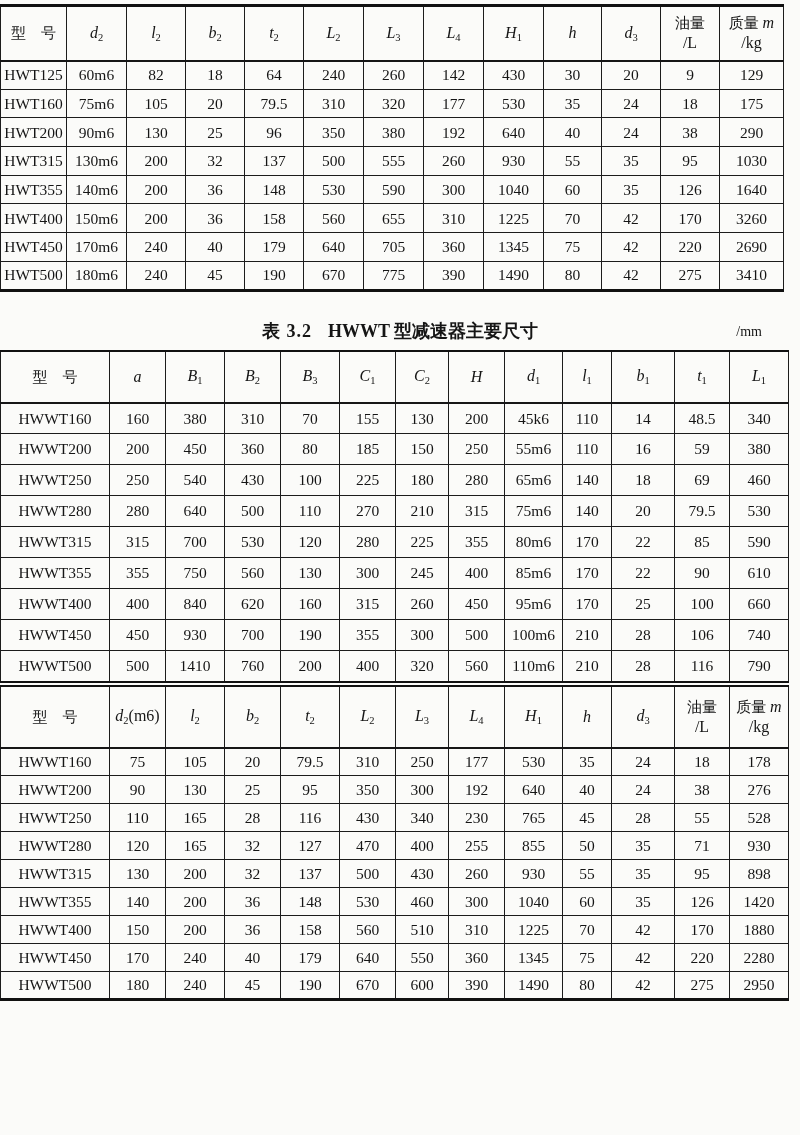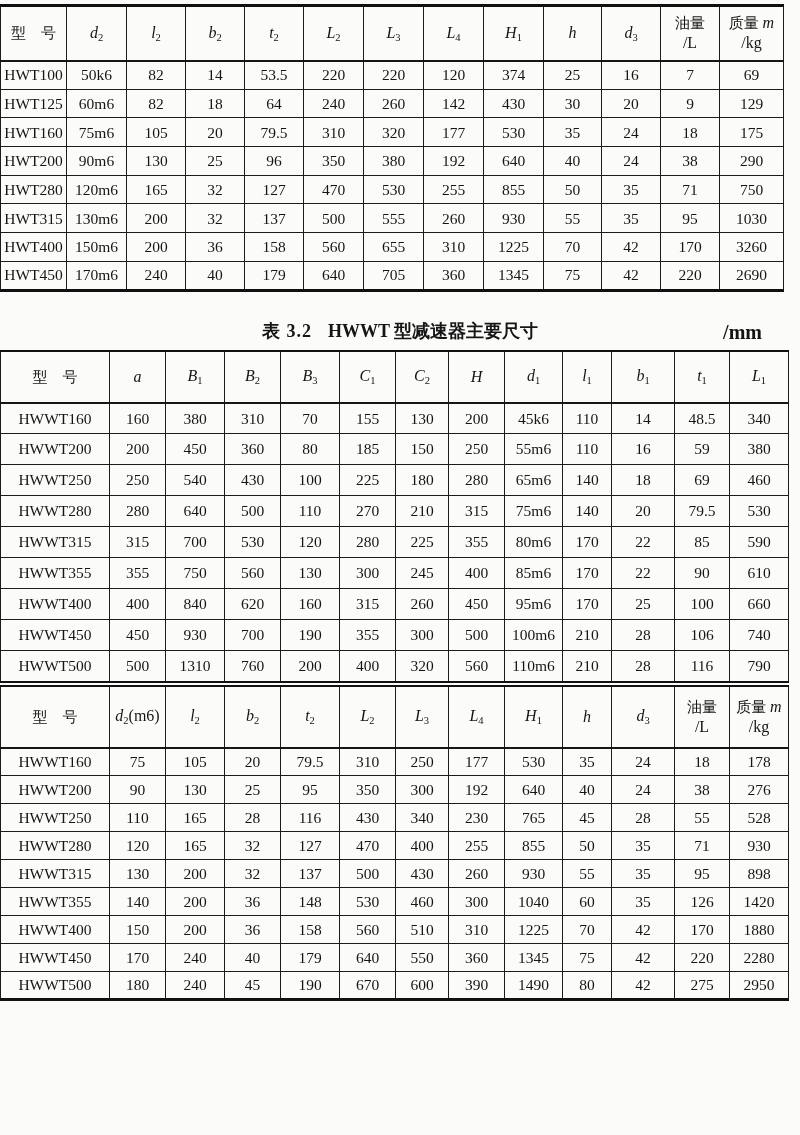--- a/index.html
+++ b/index.html
@@ -30,21 +30,21 @@
   .t1 thead tr{height:55px;}
   .t1 tbody tr{height:28.7px;}
   
   .caption{
     position:relative;margin-top:26px;height:26px;
     text-align:center;font-weight:bold;font-size:18px;line-height:26px;
   }
   .cap-label{margin-right:16px;letter-spacing:1px;}
   .cap-unit{
     position:absolute;right:38px;top:1px;
-    font-weight:bold;font-size:20px;
+    font-weight:normal;font-size:14px;
   }
   
   .t2{margin-top:6px;border-top:2.5px solid #111;border-bottom:2px solid #111;width:788px;}
   .t2 thead tr{height:52px;}
   .t2 tbody tr{height:31px;}
   .t3{margin-top:2px;border-top:2px solid #111;border-bottom:3px solid #111;width:788px;}
   .t3 thead tr{height:62px;}
   .t3 tbody tr{height:28px;}
 </style>
 </head>
@@ -80,35 +80,20 @@
           <th><i>L</i><sub>4</sub></th>
           <th><i>H</i><sub>1</sub></th>
           <th><i>h</i></th>
           <th><i>d</i><sub>3</sub></th>
           <th><span class="cn">油量</span><br>/L</th>
           <th><span class="cn">质量 </span><i>m</i><br>/kg</th>
         </tr>
       </thead>
     <tbody>
         <tr>
-          <td>HWT100</td>
-          <td>50k6</td>
-          <td>82</td>
-          <td>14</td>
-          <td>53.5</td>
-          <td>220</td>
-          <td>220</td>
-          <td>120</td>
-          <td>374</td>
-          <td>25</td>
-          <td>16</td>
-          <td>7</td>
-          <td>69</td>
-        </tr>
-        <tr>
           <td>HWT125</td>
           <td>60m6</td>
           <td>82</td>
           <td>18</td>
           <td>64</td>
           <td>240</td>
           <td>260</td>
           <td>142</td>
           <td>430</td>
           <td>30</td>
@@ -140,48 +125,48 @@
           <td>350</td>
           <td>380</td>
           <td>192</td>
           <td>640</td>
           <td>40</td>
           <td>24</td>
           <td>38</td>
           <td>290</td>
         </tr>
         <tr>
-          <td>HWT280</td>
-          <td>120m6</td>
-          <td>165</td>
-          <td>32</td>
-          <td>127</td>
-          <td>470</td>
-          <td>530</td>
-          <td>255</td>
-          <td>855</td>
-          <td>50</td>
-          <td>35</td>
-          <td>71</td>
-          <td>750</td>
-        </tr>
-        <tr>
           <td>HWT315</td>
           <td>130m6</td>
           <td>200</td>
           <td>32</td>
           <td>137</td>
           <td>500</td>
           <td>555</td>
           <td>260</td>
           <td>930</td>
           <td>55</td>
           <td>35</td>
           <td>95</td>
           <td>1030</td>
+        </tr>
+        <tr>
+          <td>HWT355</td>
+          <td>140m6</td>
+          <td>200</td>
+          <td>36</td>
+          <td>148</td>
+          <td>530</td>
+          <td>590</td>
+          <td>300</td>
+          <td>1040</td>
+          <td>60</td>
+          <td>35</td>
+          <td>126</td>
+          <td>1640</td>
         </tr>
         <tr>
           <td>HWT400</td>
           <td>150m6</td>
           <td>200</td>
           <td>36</td>
           <td>158</td>
           <td>560</td>
           <td>655</td>
           <td>310</td>
@@ -199,20 +184,35 @@
           <td>179</td>
           <td>640</td>
           <td>705</td>
           <td>360</td>
           <td>1345</td>
           <td>75</td>
           <td>42</td>
           <td>220</td>
           <td>2690</td>
         </tr>
+        <tr>
+          <td>HWT500</td>
+          <td>180m6</td>
+          <td>240</td>
+          <td>45</td>
+          <td>190</td>
+          <td>670</td>
+          <td>775</td>
+          <td>390</td>
+          <td>1490</td>
+          <td>80</td>
+          <td>42</td>
+          <td>275</td>
+          <td>3410</td>
+        </tr>
       </tbody>
   </table>
 
   <div class="caption">
     <span class="cap-label">表 3.2</span><span class="cap-title">HWWT 型减速器主要尺寸</span>
     <span class="cap-unit">/mm</span>
   </div>
 
   <table class="t t2">
     <colgroup>
@@ -364,21 +364,21 @@
           <td>500</td>
           <td>100m6</td>
           <td>210</td>
           <td>28</td>
           <td>106</td>
           <td>740</td>
         </tr>
         <tr>
           <td>HWWT500</td>
           <td>500</td>
-          <td>1310</td>
+          <td>1410</td>
           <td>760</td>
           <td>200</td>
           <td>400</td>
           <td>320</td>
           <td>560</td>
           <td>110m6</td>
           <td>210</td>
           <td>28</td>
           <td>116</td>
           <td>790</td>

